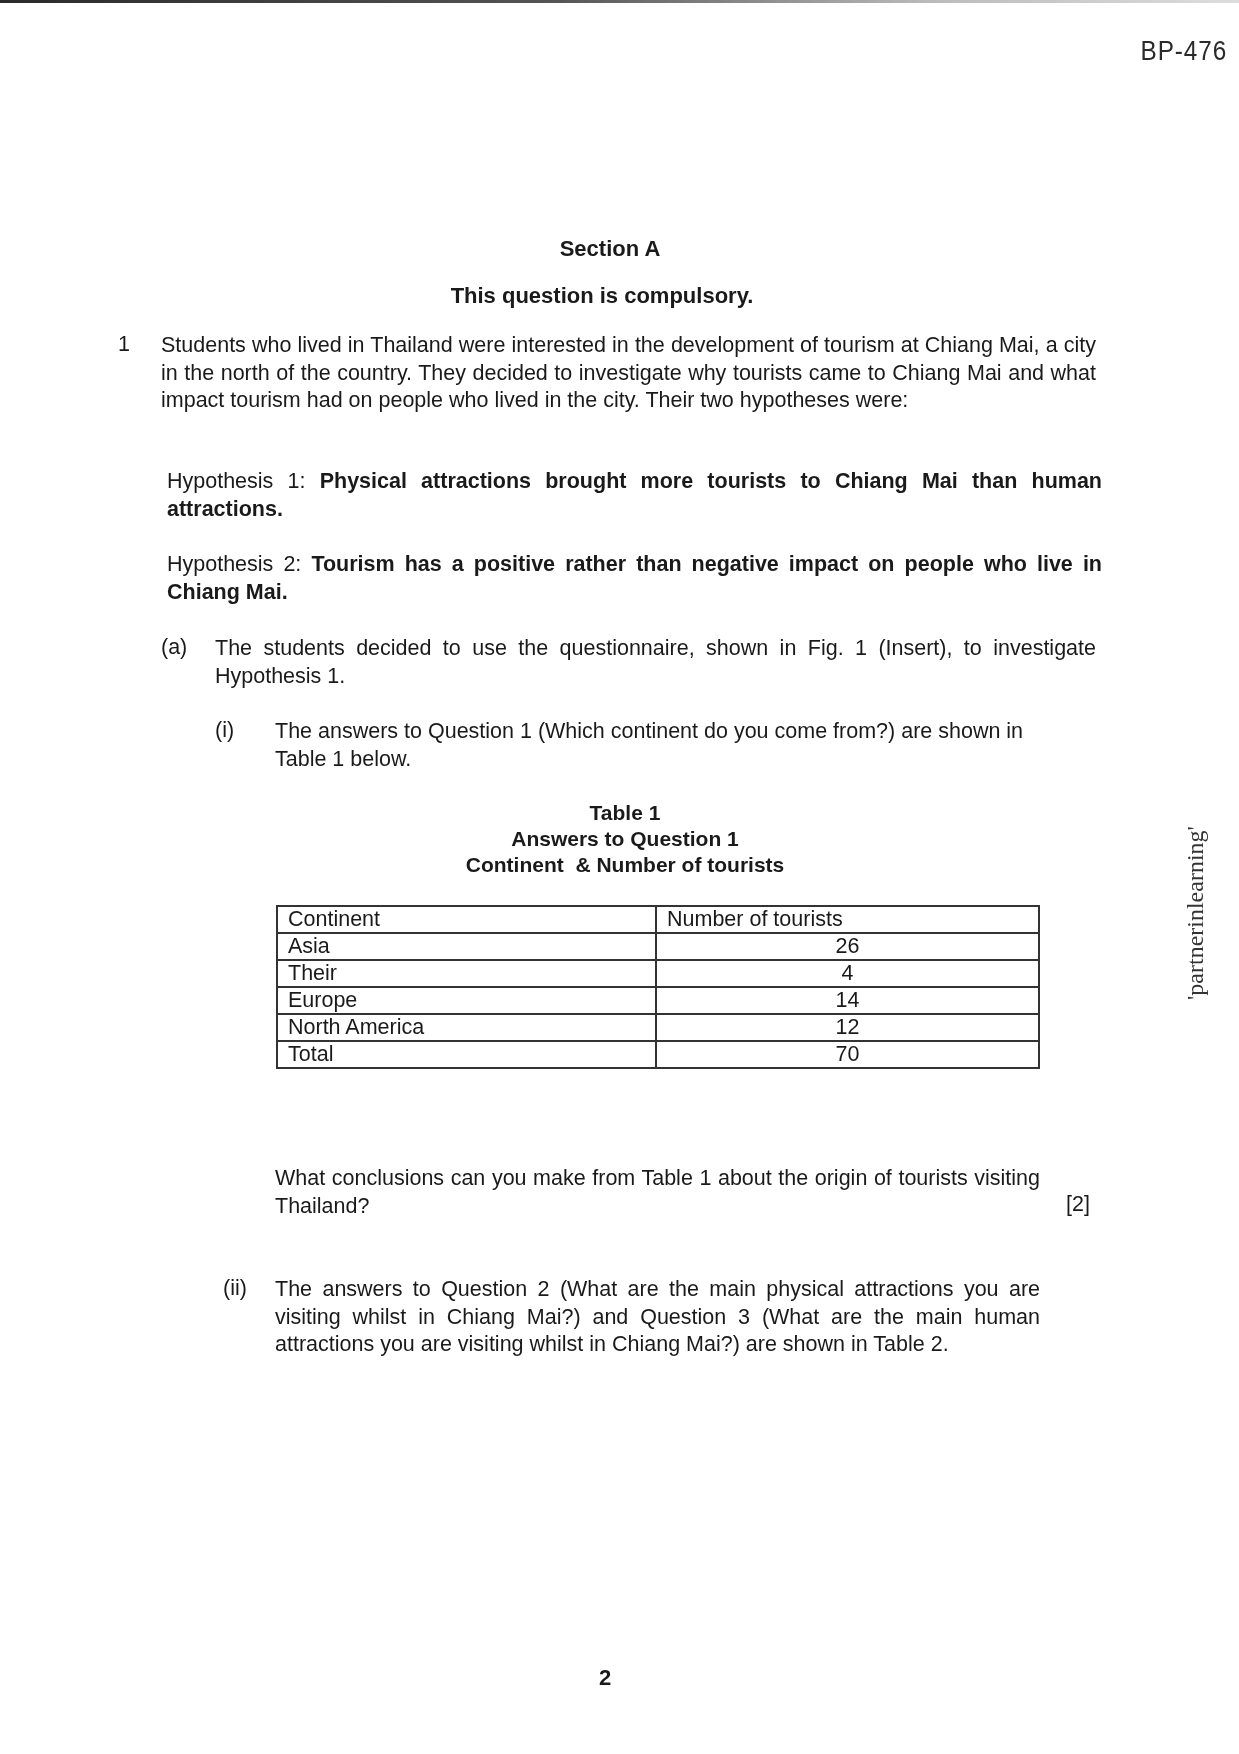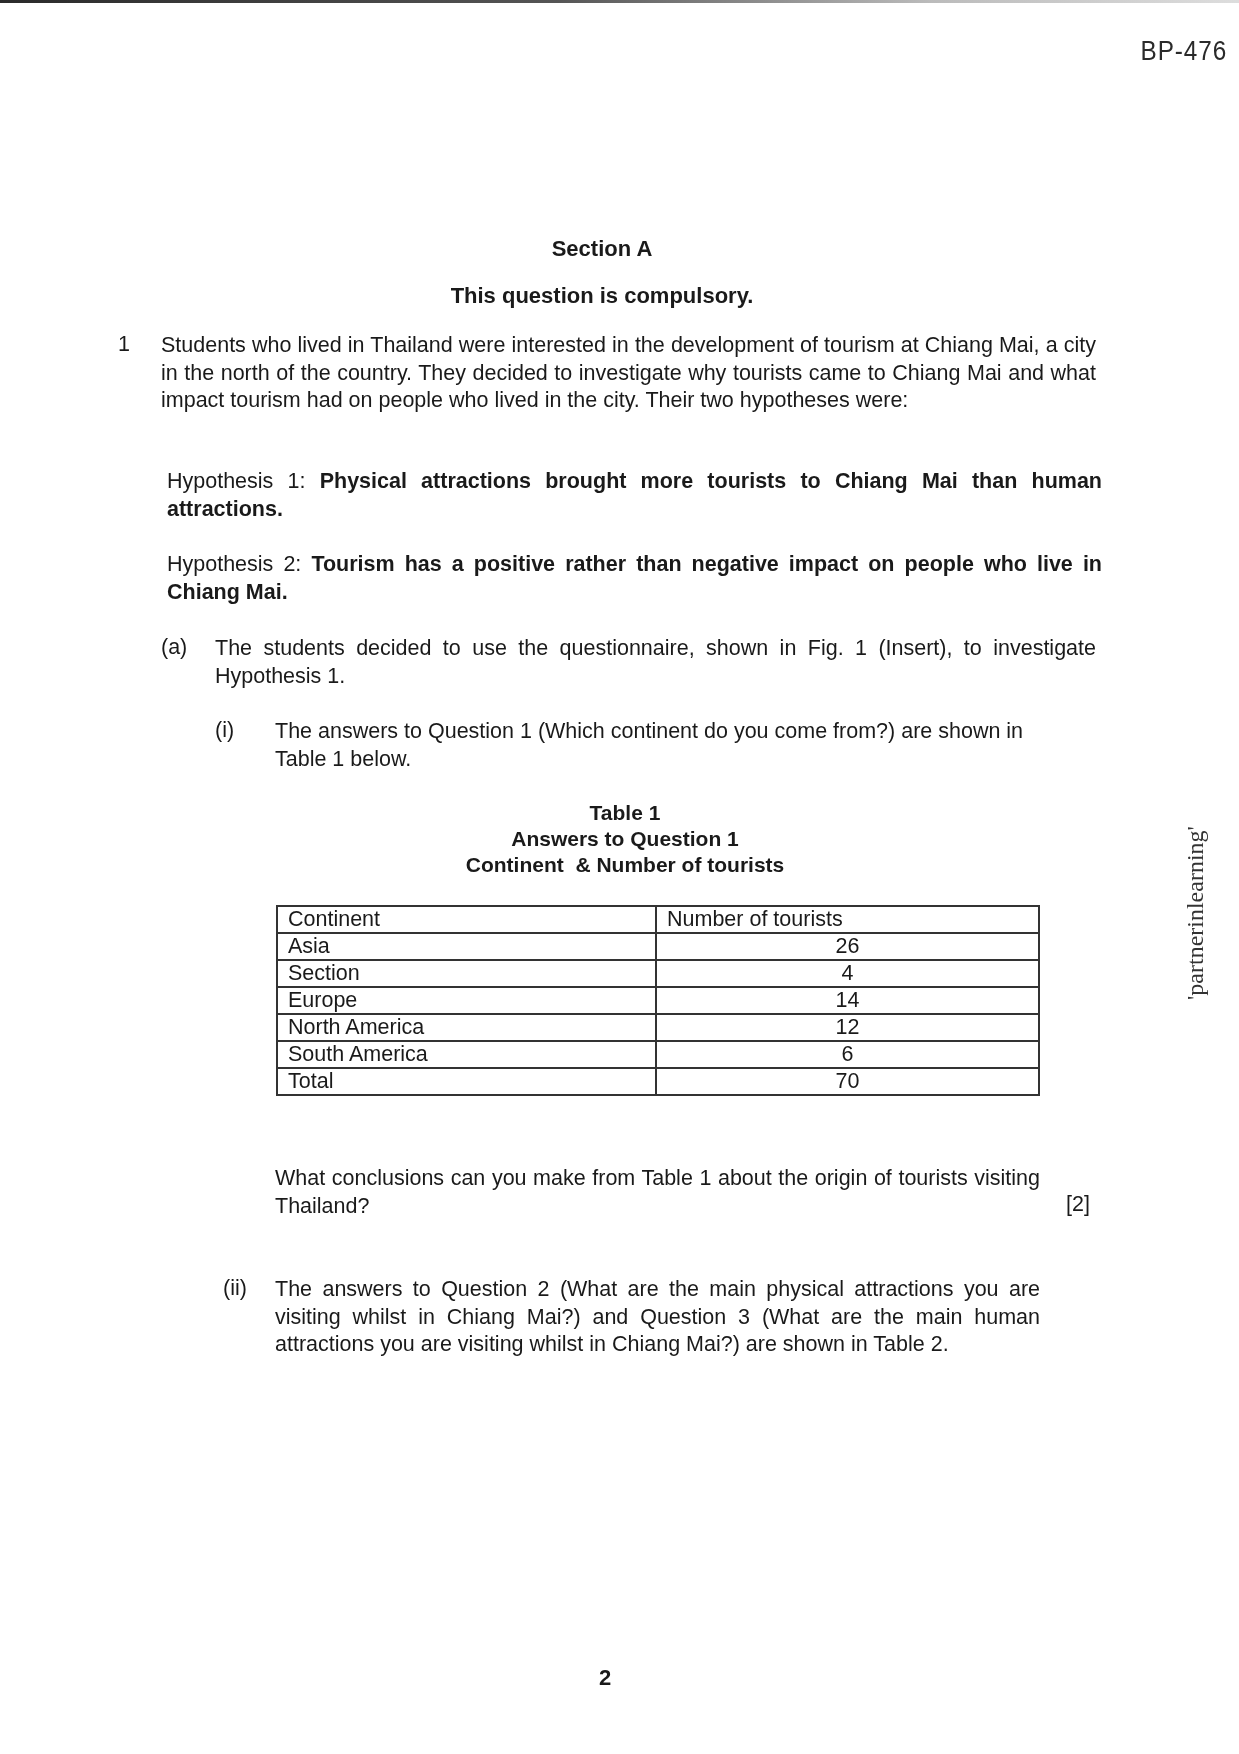--- a/index.html
+++ b/index.html
@@ -47,21 +47,21 @@
   }
   .page-num { left: 0; width: 1210px; text-align: center; top: 1665px; font-size: 22px; font-weight: bold; }
 </style>
 </head>
 <body>
 
 <div class="top-rule"></div>
 
 <div class="abs doc-code">BP-476</div>
 
-<div class="abs center" style="top:236px;">Section A</div>
+<div class="abs center" style="top:236px;padding-left:8px;">Section A</div>
 <div class="abs center" style="top:283px;">This question is compulsory.</div>
 
 <div class="abs q-num">1</div>
 <div class="abs para q-body">Students who lived in Thailand were interested in the development of tourism at Chiang Mai, a city in the north of the country. They decided to investigate why tourists came to Chiang Mai and what impact tourism had on people who lived in the city. Their two hypotheses were:</div>
 
 <div class="abs para hyp" style="top:468px;">
   <span>Hypothesis 1:</span>
   <b>Physical attractions brought more tourists to Chiang Mai than human attractions.</b>
 </div>
 <div class="abs para hyp" style="top:551px;">
@@ -89,34 +89,30 @@
   <tbody>
       <tr>
     <th>Continent</th>
     <th>Number of tourists</th>
   </tr>
   <tr>
     <td>Asia</td>
     <td class="num">26</td>
   </tr>
   <tr>
-    <td>Section</td>
+    <td>Their</td>
     <td class="num">4</td>
   </tr>
   <tr>
     <td>Europe</td>
     <td class="num">14</td>
   </tr>
   <tr>
     <td>North America</td>
     <td class="num">12</td>
-  </tr>
-  <tr>
-    <td>South America</td>
-    <td class="num">6</td>
   </tr>
   <tr>
     <td>Total</td>
     <td class="num">70</td>
   </tr>
 </tbody>
   </table>
 
 <div class="abs para conclusion">What conclusions can you make from Table 1 about the origin of tourists visiting Thailand?</div>
 <div class="abs marks">[2]</div>

